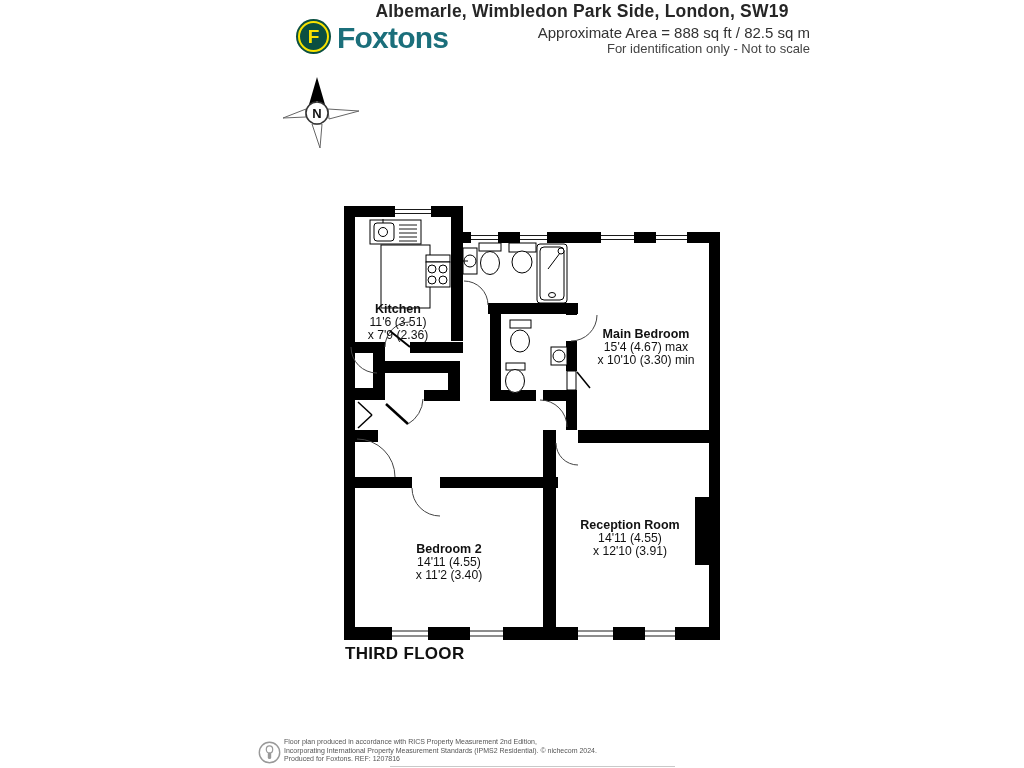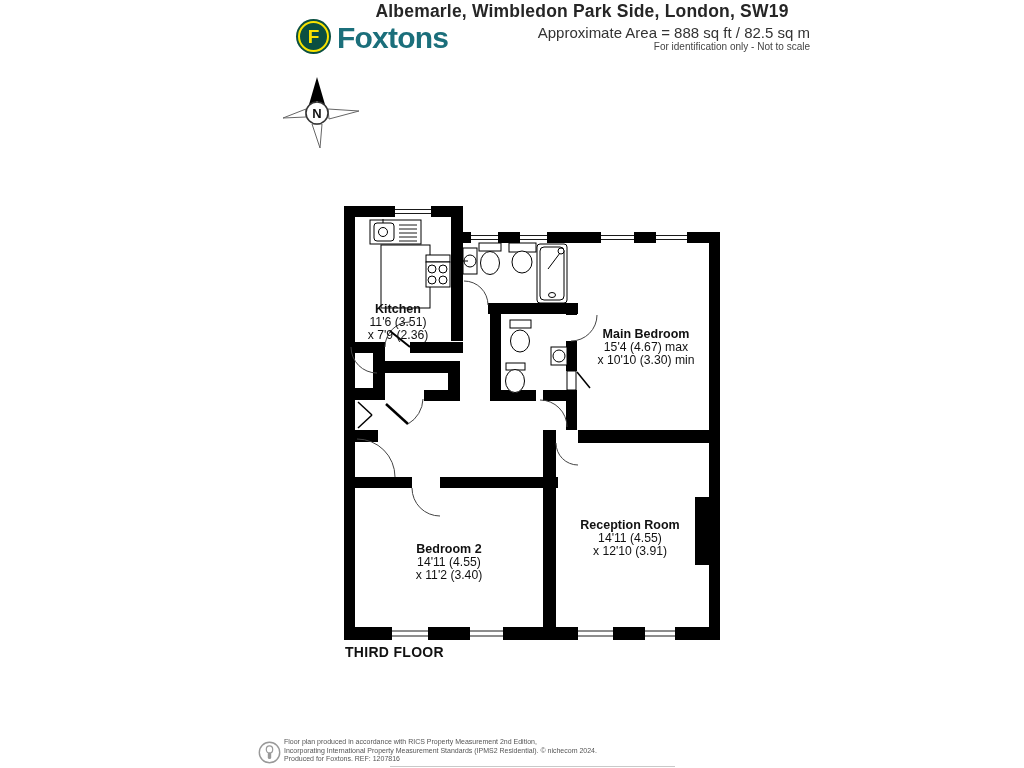--- a/index.html
+++ b/index.html
@@ -8,22 +8,22 @@
   .abs{position:absolute;}
   .title{left:100px;top:1px;width:924px;text-align:center;
          font-size:17.5px;font-weight:bold;color:#262626;letter-spacing:0.2px;}
   .logo{left:276px;top:19px;width:35px;height:35px;border-radius:50%;
         background:#0a4f41;display:flex;align-items:center;justify-content:center;}
   .logo-ring{width:27px;height:27px;border-radius:50%;border:2.5px solid #f9e300;
         display:flex;align-items:center;justify-content:center;}
   .logo-f{color:#f9e300;font-size:19px;font-weight:bold;line-height:1;}
   .brand{left:317px;top:21px;font-size:30px;font-weight:600;color:#1b6f7b;letter-spacing:-0.8px;}
   .area{left:500px;top:24px;width:290px;text-align:right;font-size:15px;color:#333;}
-  .disclaimer{left:500px;top:41px;width:290px;text-align:right;font-size:10px;color:#444;}
-  .floor-label{left:325px;top:644px;font-size:14px;font-weight:bold;color:#111;letter-spacing:0.3px;}
+  .disclaimer{left:500px;top:41px;width:290px;text-align:right;font-size:13px;color:#444;}
+  .floor-label{left:325px;top:644px;font-size:17px;font-weight:bold;color:#111;letter-spacing:0.3px;}
   .footer-text{left:264px;top:738px;font-size:7px;line-height:8.6px;color:#555;}
   .bottom-line{left:370px;top:766px;width:285px;height:1px;background:#c9c9c9;}
   svg.plan{position:absolute;left:0;top:0;}
   .w{fill:#000;}
   .fx{fill:#fff;stroke:#000;stroke-width:1;}
   .arc{fill:none;stroke:#444;stroke-width:1;}
   .winline{stroke:#000;stroke-width:0.9;}
   .rl{font-family:"Liberation Sans",sans-serif;font-size:12.5px;font-weight:bold;fill:#111;text-anchor:middle;}
   .rd{font-family:"Liberation Sans",sans-serif;font-size:12.2px;fill:#111;text-anchor:middle;}
   .nlab{font-family:"Liberation Sans",sans-serif;font-size:13px;font-weight:bold;fill:#111;text-anchor:middle;}

